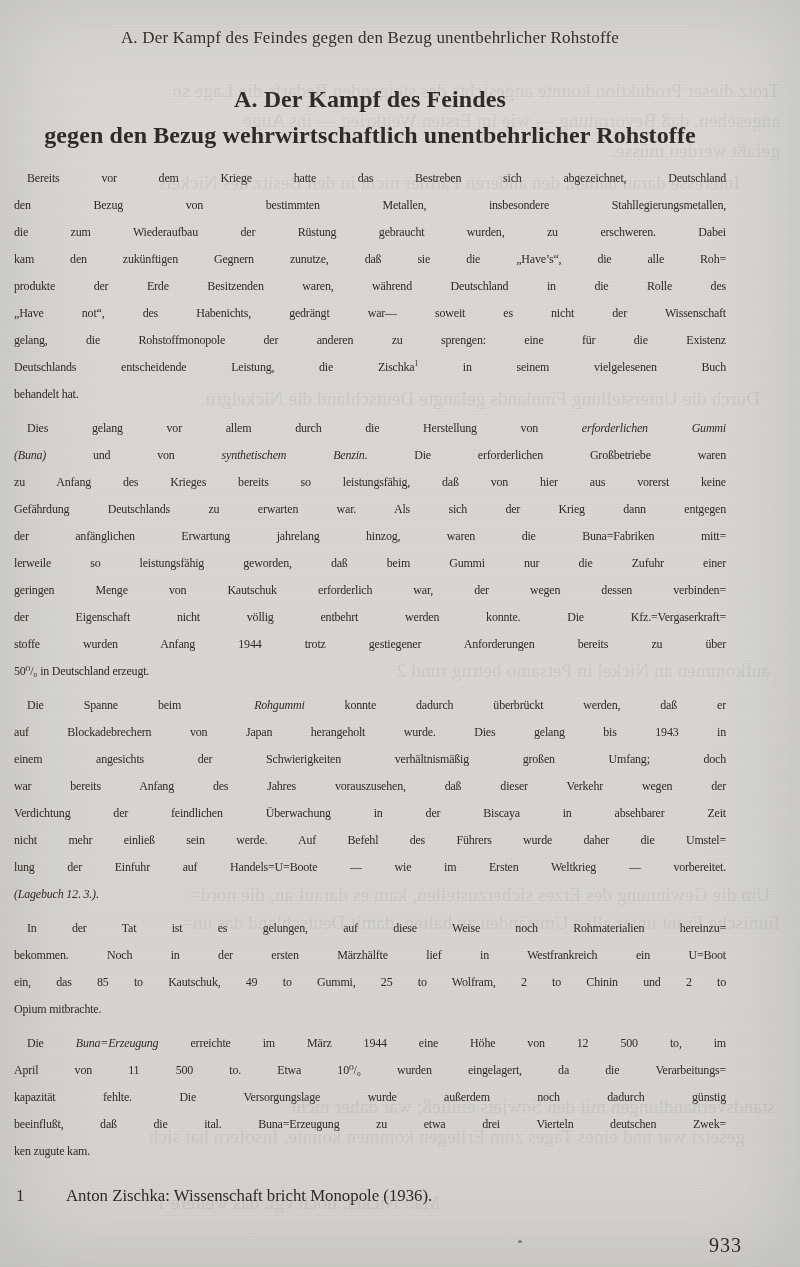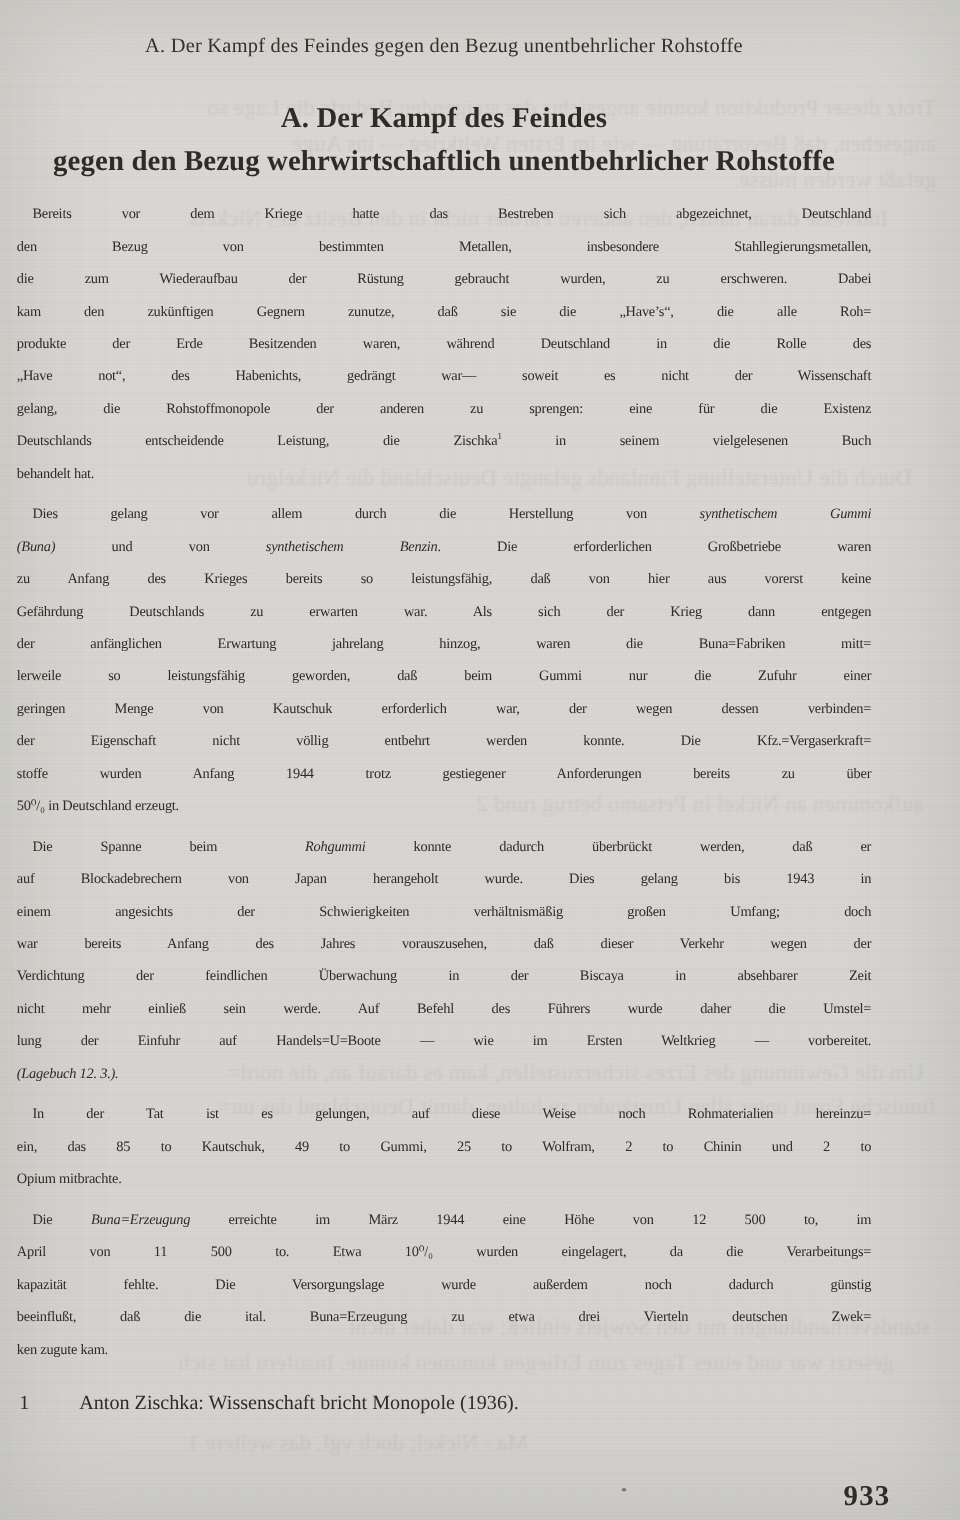--- a/index.html
+++ b/index.html
@@ -70,23 +70,22 @@
   sup { font-size: .62em; vertical-align: super; line-height: 0; }
   .footnote {
     margin-top: 20px;
     font-size: 16.8px;
     line-height: 22px;
   }
   .fn-marker { display: inline-block; width: 52px; padding-left: 2px; box-sizing: border-box; }
   .page-number {
     position: absolute;
     top: 1234px; right: 58px;
-    font-size: 24px;
+    font-size: 20px;
     letter-spacing: 1px;
-    font-weight: bold;
   }
   .speck {
     position: absolute; left: 518px; top: 1240px;
     width: 4px; height: 3px; border-radius: 50%;
     background: rgba(60,56,50,.55);
   }
 </style>
 </head>
 <body>
 
@@ -120,21 +119,21 @@
           <div class="line"><span>den Bezug von bestimmten Metallen, insbesondere Stahllegierungsmetallen,</span></div>
           <div class="line"><span>die zum Wiederaufbau der Rüstung gebraucht wurden, zu erschweren. Dabei</span></div>
           <div class="line"><span>kam den zukünftigen Gegnern zunutze, daß sie die „Have’s“, die alle Roh=</span></div>
           <div class="line"><span>produkte der Erde Besitzenden waren, während Deutschland in die Rolle des</span></div>
           <div class="line"><span>„Have not“, des Habenichts, gedrängt war— soweit es nicht der Wissenschaft</span></div>
           <div class="line"><span>gelang, die Rohstoffmonopole der anderen zu sprengen: eine für die Existenz</span></div>
           <div class="line"><span>Deutschlands entscheidende Leistung, die Zischka</span><sup>1</sup><span> in seinem vielgelesenen Buch</span></div>
           <div class="line last"><span>behandelt hat.</span></div>
         </div>
         <div class="para">
-          <div class="line first"><span>Dies gelang vor allem durch die Herstellung von </span><span style="font-style: italic;">synthetischem Gummi</span></div>
+          <div class="line first"><span>Dies gelang vor allem durch die Herstellung von </span><span style="font-style: italic;">erforderlichen Gummi</span></div>
           <div class="line"><span style="font-style: italic;">(Buna)</span><span> und von </span><span style="font-style: italic;">synthetischem Benzin</span><span>. Die erforderlichen Großbetriebe waren</span></div>
           <div class="line"><span>zu Anfang des Krieges bereits so leistungsfähig, daß von hier aus vorerst keine</span></div>
           <div class="line"><span>Gefährdung Deutschlands zu erwarten war. Als sich der Krieg dann entgegen</span></div>
           <div class="line"><span>der anfänglichen Erwartung jahrelang hinzog, waren die Buna=Fabriken mitt=</span></div>
           <div class="line"><span>lerweile so leistungsfähig geworden, daß beim Gummi nur die Zufuhr einer</span></div>
           <div class="line"><span>geringen Menge von Kautschuk erforderlich war, der wegen dessen verbinden=</span></div>
           <div class="line"><span>der Eigenschaft nicht völlig entbehrt werden konnte. Die Kfz.=Vergaserkraft=</span></div>
           <div class="line"><span>stoffe wurden Anfang 1944 trotz gestiegener Anforderungen bereits zu über</span></div>
           <div class="line last"><span>50⁰/₀ in Deutschland erzeugt.</span></div>
         </div>
@@ -143,20 +142,21 @@
           <div class="line"><span>auf Blockadebrechern von Japan herangeholt wurde. Dies gelang bis 1943 in</span></div>
           <div class="line"><span>einem angesichts der Schwierigkeiten verhältnismäßig großen Umfang; doch</span></div>
           <div class="line"><span>war bereits Anfang des Jahres vorauszusehen, daß dieser Verkehr wegen der</span></div>
           <div class="line"><span>Verdichtung der feindlichen Überwachung in der Biscaya in absehbarer Zeit</span></div>
           <div class="line"><span>nicht mehr einließ sein werde. Auf Befehl des Führers wurde daher die Umstel=</span></div>
           <div class="line"><span>lung der Einfuhr auf Handels=U=Boote — wie im Ersten Weltkrieg — vorbereitet.</span></div>
           <div class="line last"><span style="font-style: italic;">(Lagebuch 12. 3.).</span></div>
         </div>
         <div class="para">
           <div class="line first"><span>In der Tat ist es gelungen, auf diese Weise noch Rohmaterialien hereinzu=</span></div>
+          <div class="line"><span>bekommen. Noch in der ersten Märzhälfte lief in Westfrankreich ein U=Boot</span></div>
           <div class="line"><span>ein, das 85 to Kautschuk, 49 to Gummi, 25 to Wolfram, 2 to Chinin und 2 to</span></div>
           <div class="line last"><span>Opium mitbrachte.</span></div>
         </div>
         <div class="para">
           <div class="line first"><span>Die </span><span style="font-style: italic;">Buna=Erzeugung</span><span> erreichte im März 1944 eine Höhe von 12 500 to, im</span></div>
           <div class="line"><span>April von 11 500 to. Etwa 10⁰/₀ wurden eingelagert, da die Verarbeitungs=</span></div>
           <div class="line"><span>kapazität fehlte. Die Versorgungslage wurde außerdem noch dadurch günstig</span></div>
           <div class="line"><span>beeinflußt, daß die ital. Buna=Erzeugung zu etwa drei Vierteln deutschen Zwek=</span></div>
           <div class="line last"><span>ken zugute kam.</span></div>
         </div>

